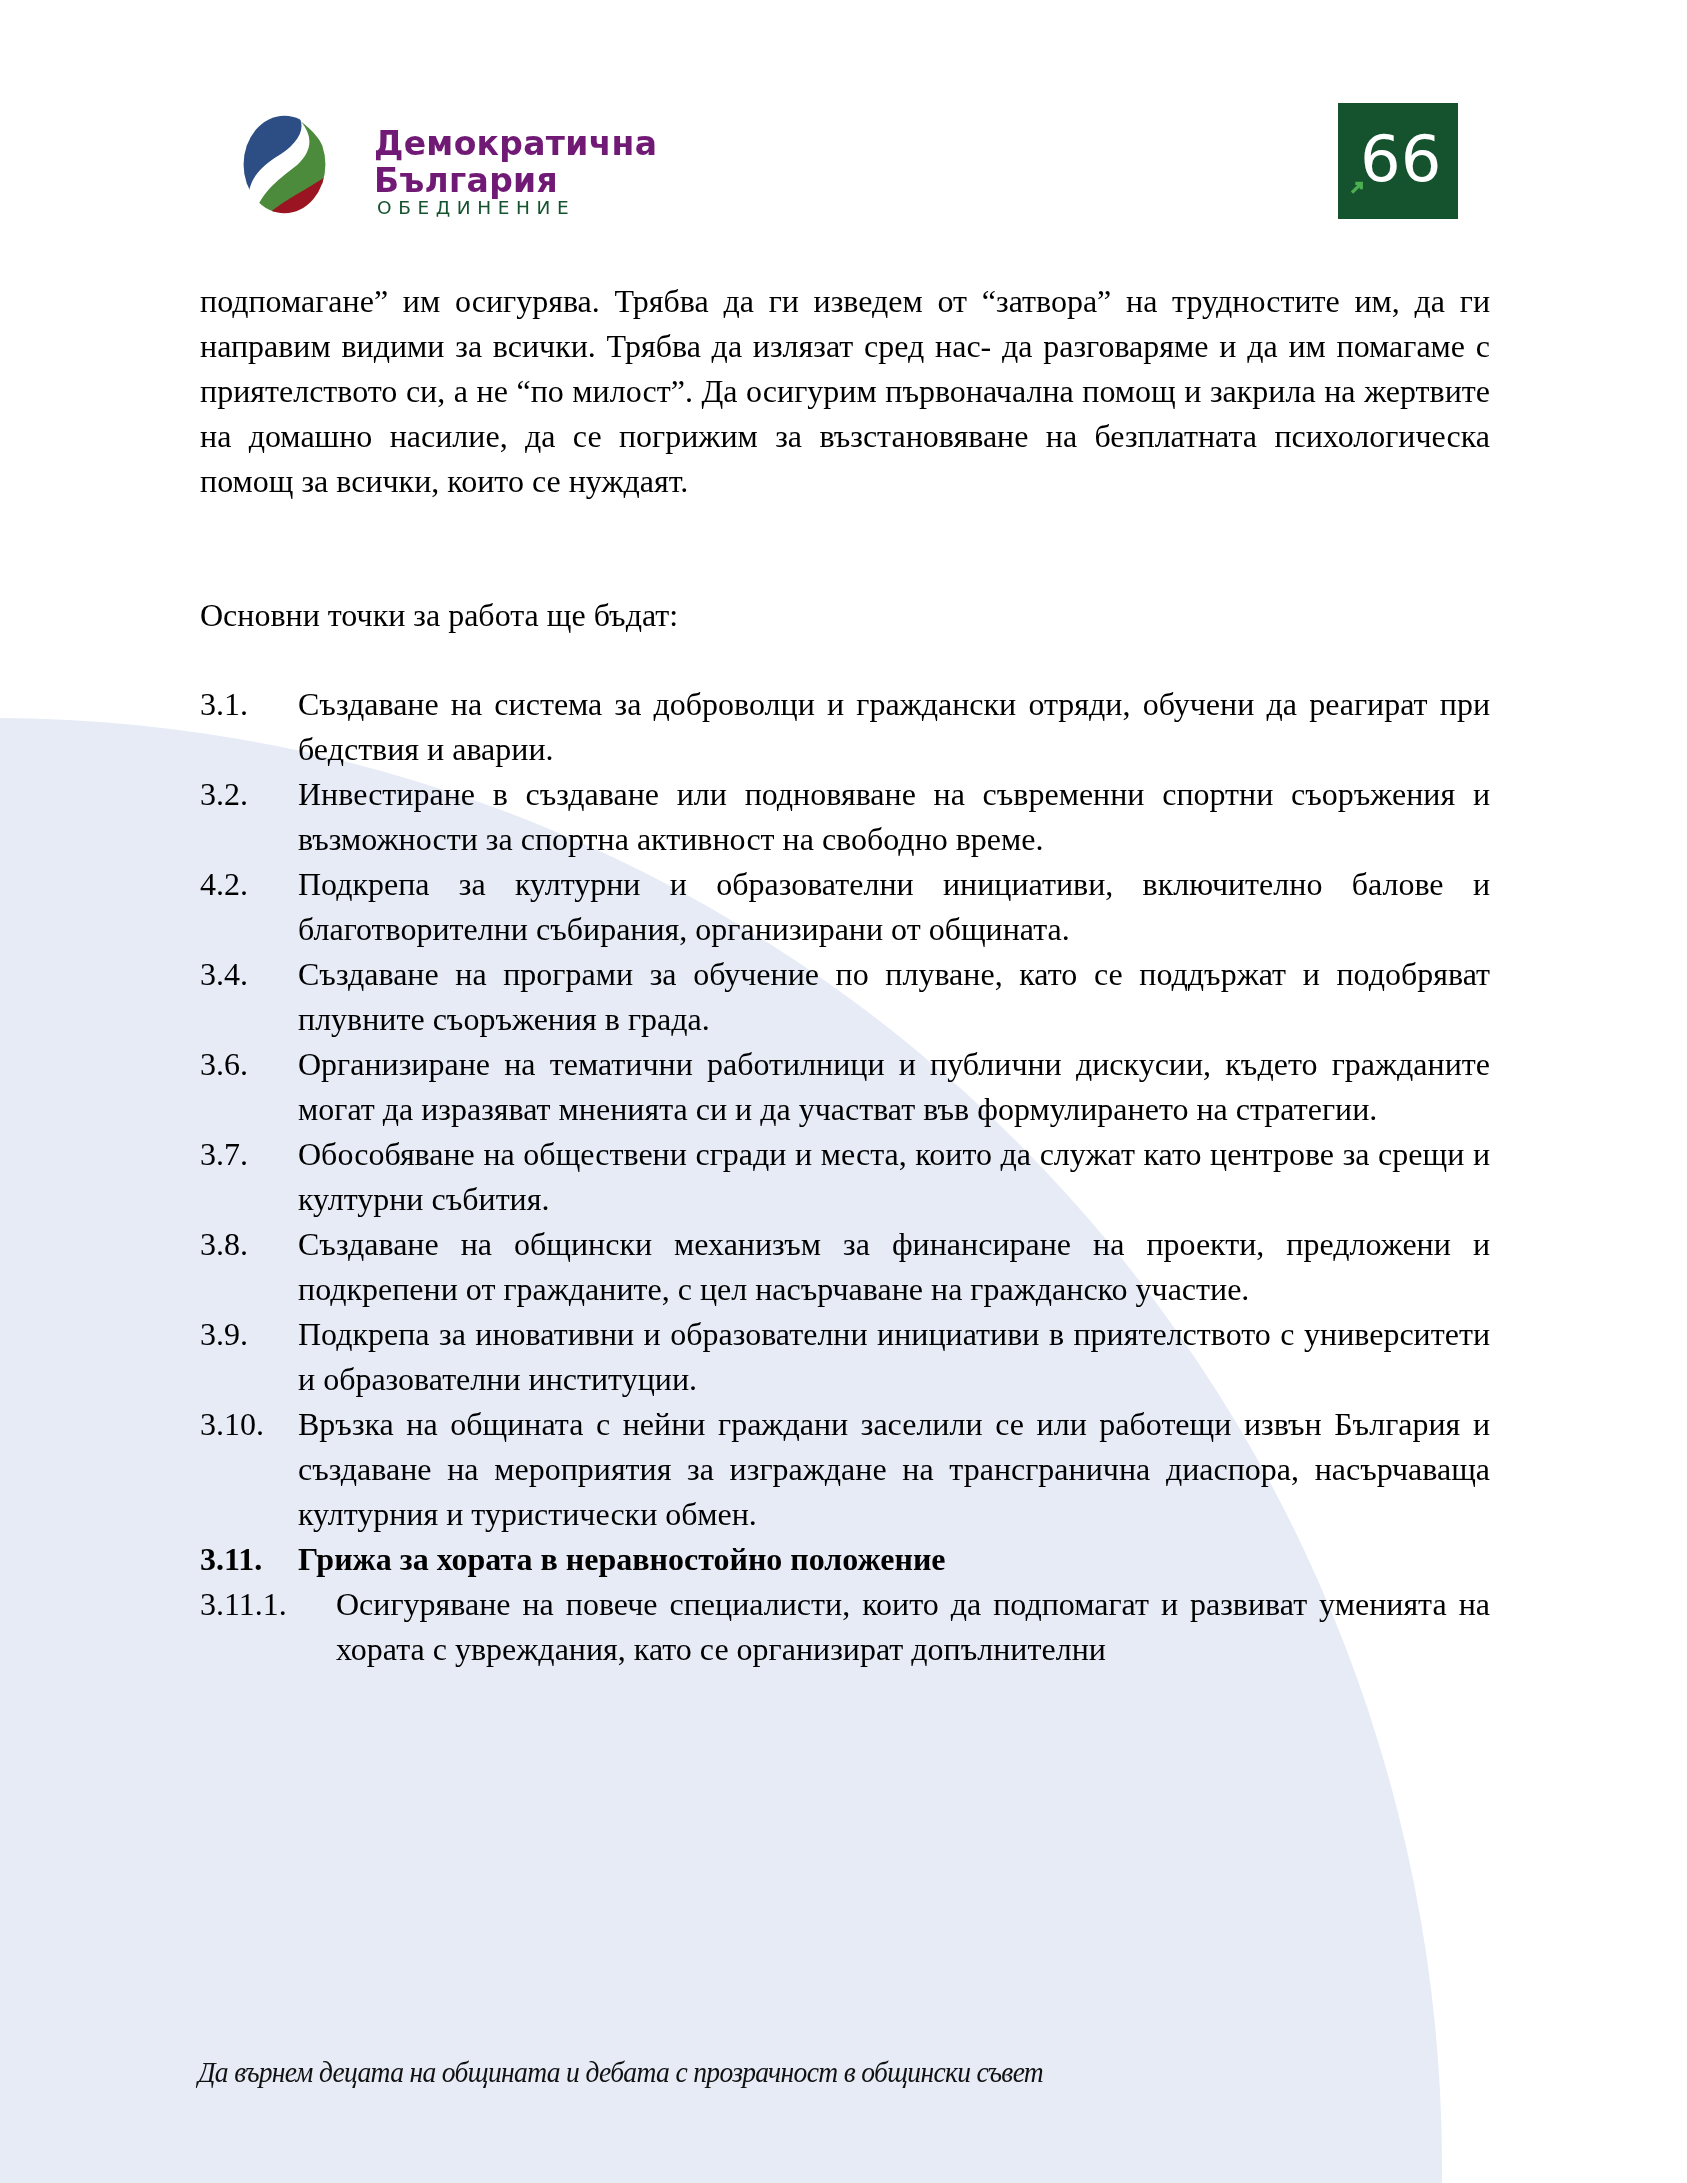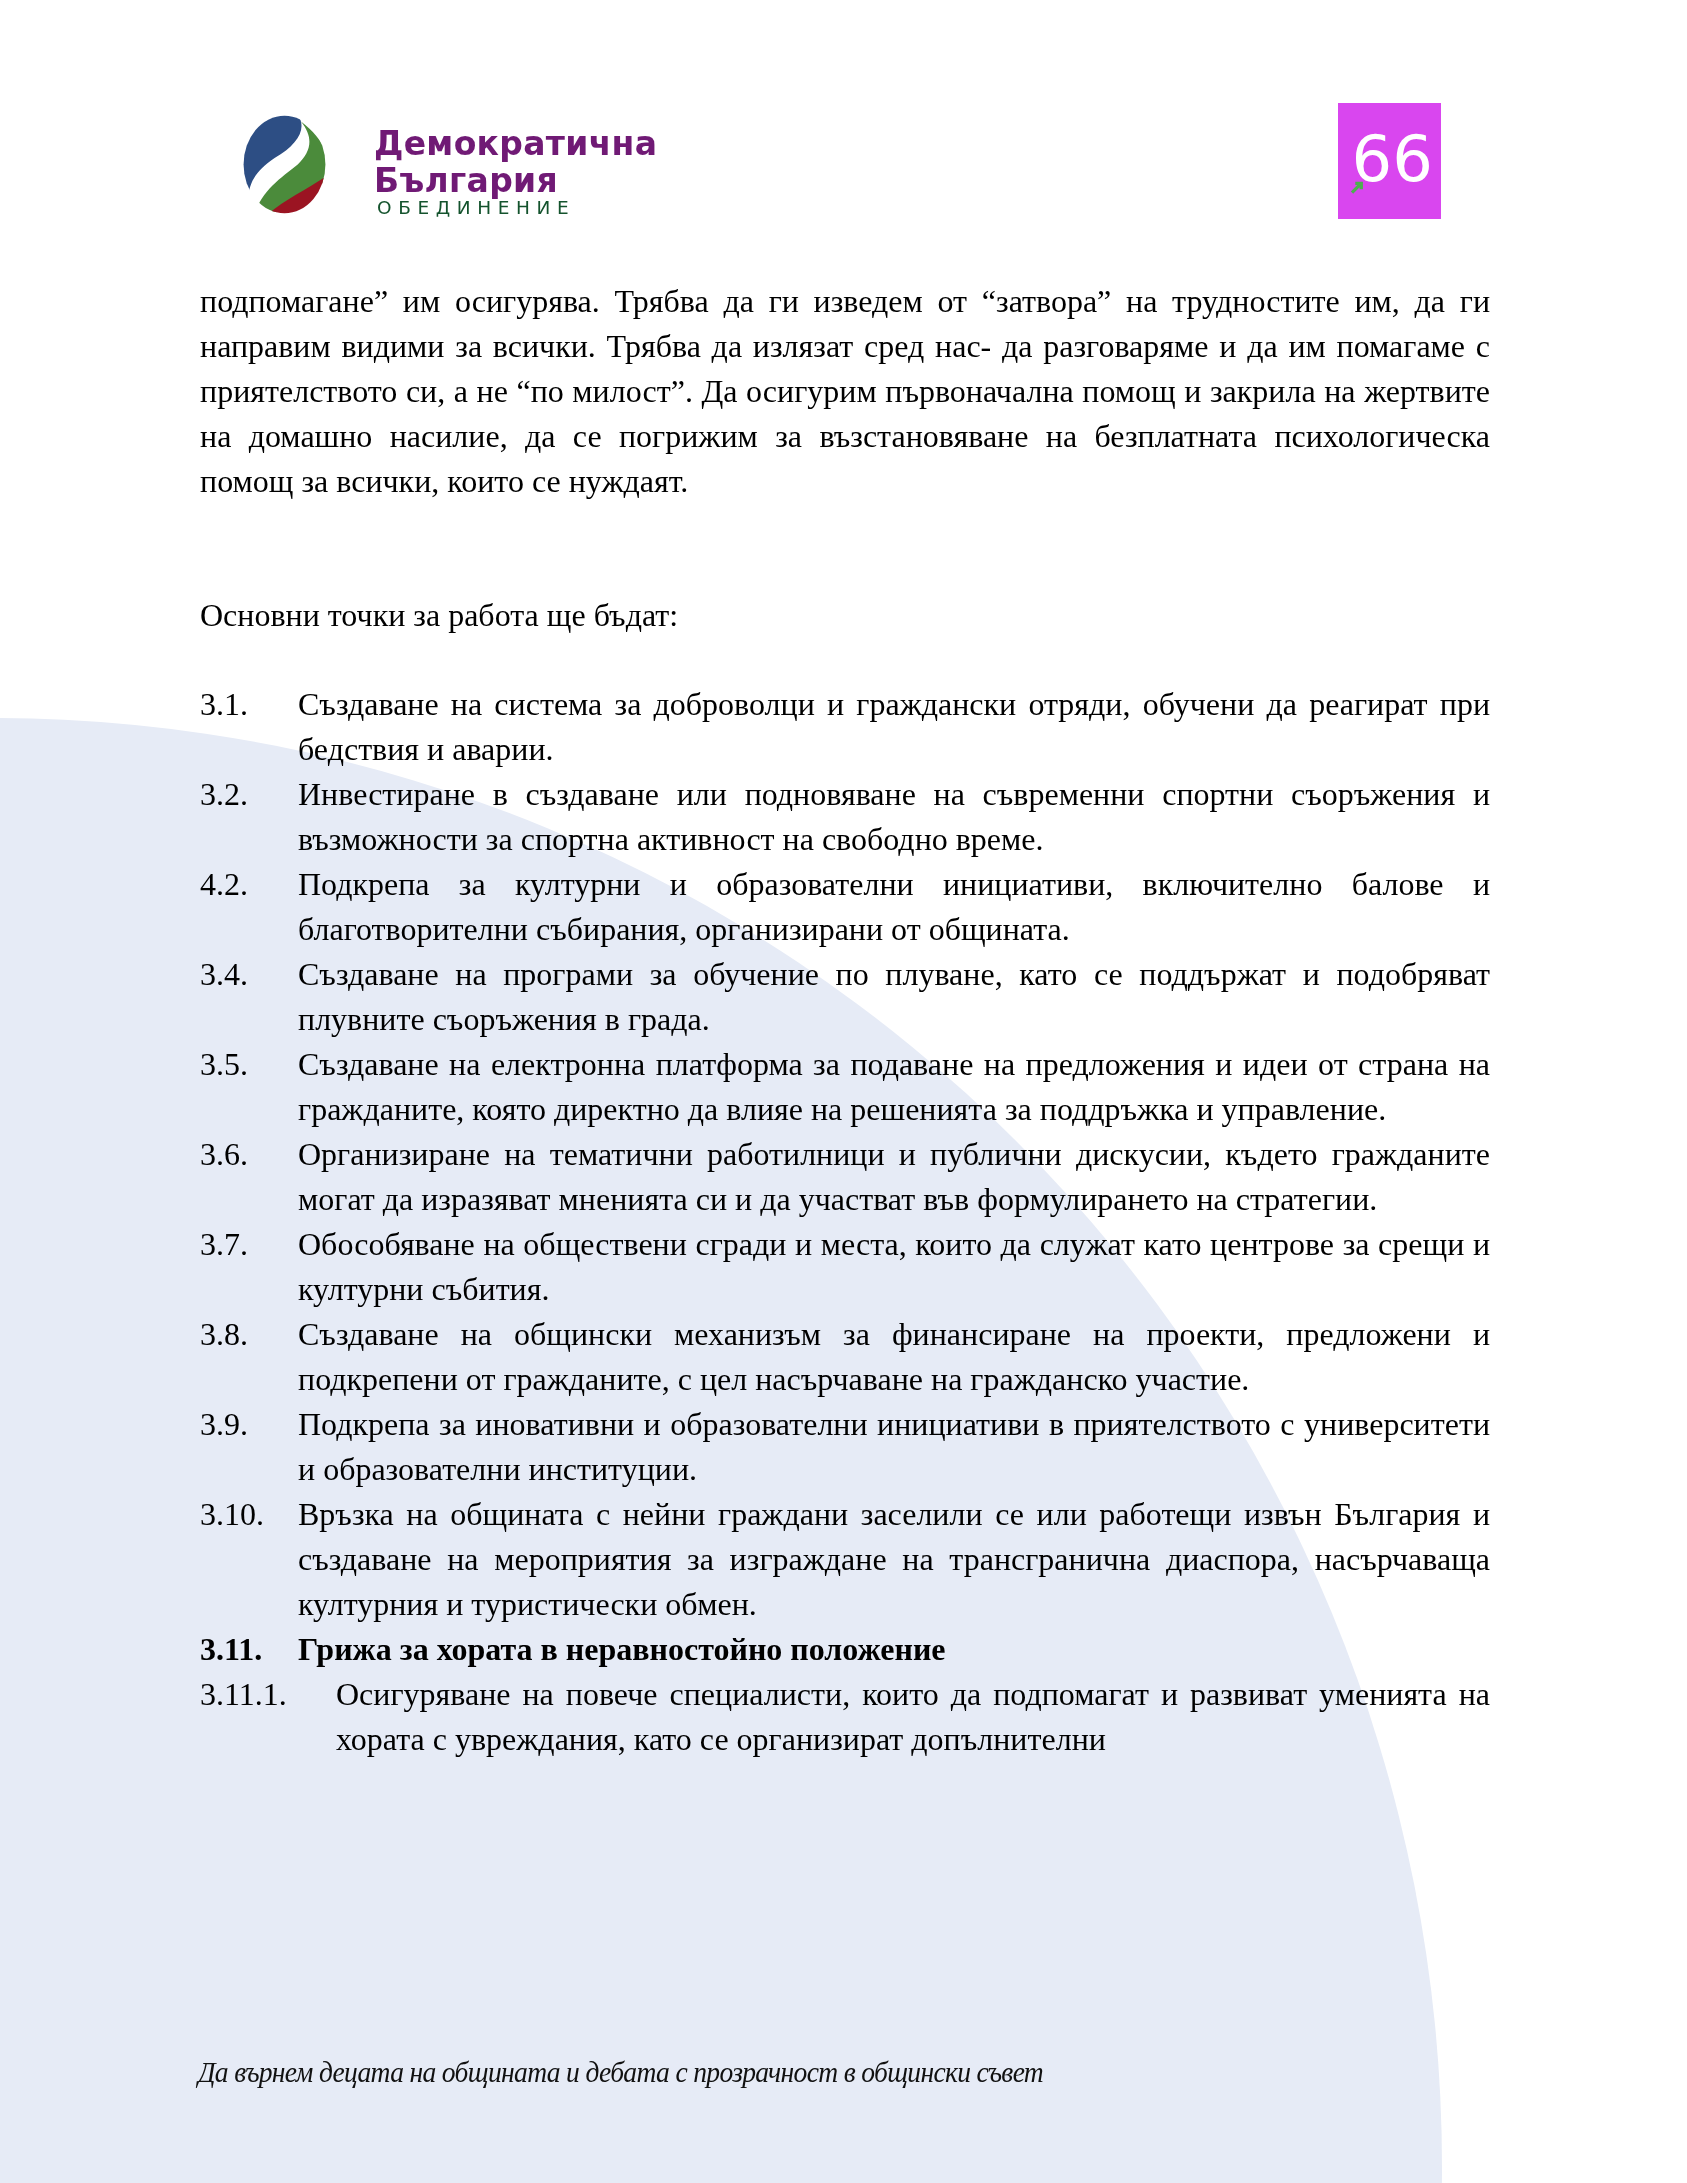--- a/index.html
+++ b/index.html
@@ -20,22 +20,22 @@
     position: absolute; left: 139px; top: 13.2px;
     font-family: "DejaVu Sans", sans-serif; font-weight: bold;
     color: #701a75; font-size: 33px; line-height: 37px; letter-spacing: 0.3px;
   }
   .logo-sub {
     position: absolute; left: 142px; top: 85px;
     font-family: "DejaVu Sans", sans-serif;
     color: #14532d; font-size: 18.5px; letter-spacing: 6.6px;
   }
   .page-badge {
-    position: absolute; left: 1338px; top: 103px; width: 103px; height: 116px;
-    background: #d946ef;
+    position: absolute; left: 1338px; top: 103px; width: 120px; height: 116px;
+    background: #14532d;
   }
   .page-badge .num {
     position: absolute; left: 0; right: 0; top: 20px; text-align: center;
     color: #fff; font-family: "DejaVu Sans", sans-serif; font-size: 64px; line-height: 73px;
     padding-left: 5.3px;
   }
   .page-badge .arrow { position: absolute; left: 12px; top: 77px; width: 14.6px; height: 14.6px; }
   .content {
     position: absolute; left: 200px; top: 279px; width: 1290px;
     font-size: 32px; line-height: 45px;
@@ -102,24 +102,20 @@
       </div>
       <div class="item">
         <span class="num">4.2.</span>
         <span class="txt">Подкрепа за културни и образователни инициативи, включително балове и благотворителни събирания, организирани от общината.</span>
       </div>
       <div class="item">
         <span class="num">3.4.</span>
         <span class="txt">Създаване на програми за обучение по плуване, като се поддържат и подобряват плувните съоръжения в града.</span>
       </div>
       <div class="item">
-        <span class="num">3.5.</span>
-        <span class="txt">Създаване на електронна платформа за подаване на предложения и идеи от страна на гражданите, която директно да влияе на решенията за поддръжка и управление.</span>
-      </div>
-      <div class="item">
         <span class="num">3.6.</span>
         <span class="txt">Организиране на тематични работилници и публични дискусии, където гражданите могат да изразяват мненията си и да участват във формулирането на стратегии.</span>
       </div>
       <div class="item">
         <span class="num">3.7.</span>
         <span class="txt">Обособяване на обществени сгради и места, които да служат като центрове за срещи и културни събития.</span>
       </div>
       <div class="item">
         <span class="num">3.8.</span>
         <span class="txt">Създаване на общински механизъм за финансиране на проекти, предложени и подкрепени от гражданите, с цел насърчаване на гражданско участие.</span>

